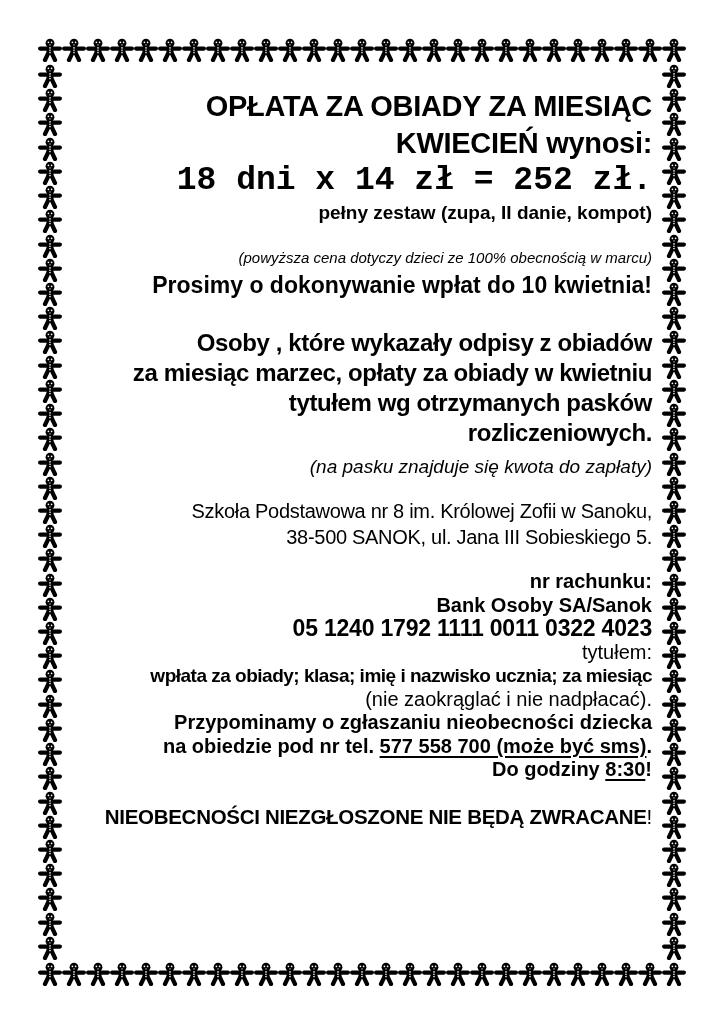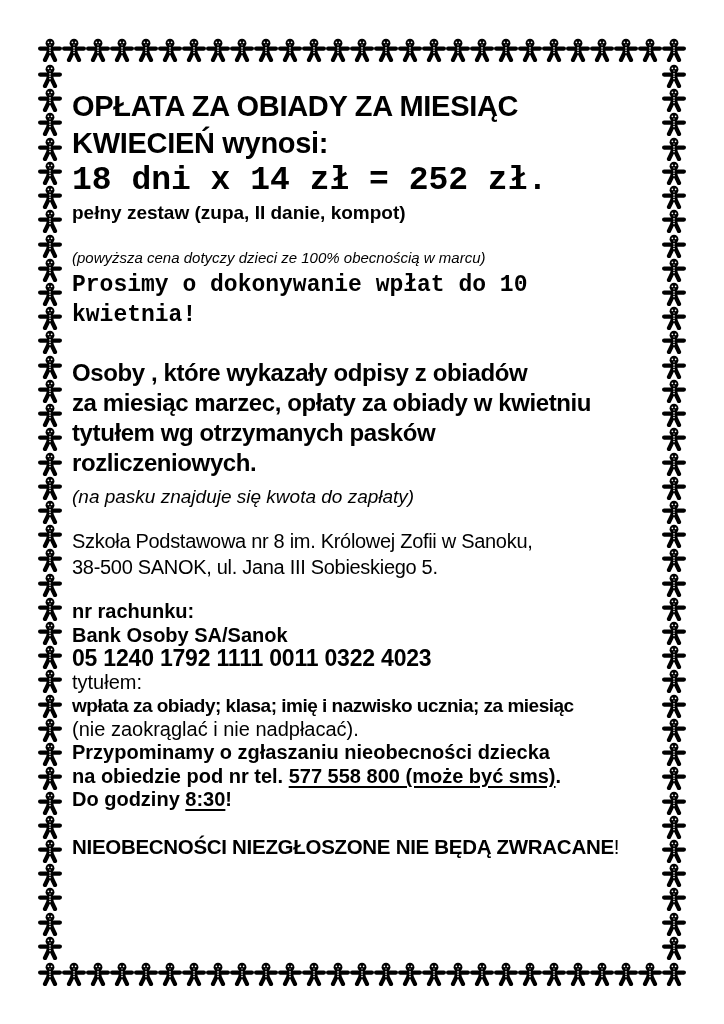--- a/index.html
+++ b/index.html
@@ -26,27 +26,27 @@
     position: absolute; top: 64px; bottom: 64px; width: 24px;
     display: flex; flex-direction: column; justify-content: space-between;
   }
   .gb-left { left: 38px; }
   .gb-right { right: 38px; }
   .gb-icon { width: 24px; height: 24px; flex: 0 0 auto; display: block; }
 
   
   .content {
     position: absolute; left: 72px; right: 72px; top: 62px;
-    text-align: left;
+    text-align: right;
   }
   .title    { margin-top: 26px; font-size: 29px; line-height: 37px; font-weight: bold; letter-spacing: -0.3px; }
   .price    { font-size: 33px; line-height: 38px; font-weight: bold; font-family: Liberation Mono, monospace; }
   .set      { font-size: 19px;  line-height: 25px; font-weight: bold; }
   .note1    { margin-top: 21px; font-size: 15px; line-height: 24px; font-style: italic; }
-  .deadline { font-size: 23px;  line-height: 30px; font-weight: bold; font-family: Liberation Mono, monospace; }
+  .deadline { font-size: 23px;  line-height: 30px; font-weight: bold; }
   .odpisy   { margin-top: 28px; font-size: 24px; line-height: 30px; font-weight: bold; letter-spacing: -0.4px; }
   .note2    { margin-top: 6px;  font-size: 19px; line-height: 26px; font-style: italic; }
   .school   { margin-top: 18px; font-size: 20px; line-height: 26px; letter-spacing: -0.3px; }
   .account  { margin-top: 20px; font-size: 20px; line-height: 23.5px; }
   .acct     { font-size: 23px; letter-spacing: -0.2px; }
   .tt       { font-size: 19px; letter-spacing: -0.5px; }
   .warning  { margin-top: 22px; font-size: 20.5px; line-height: 26px; letter-spacing: -0.3px; }
   .b { font-weight: bold; }
   .u { text-decoration: underline; text-decoration-thickness: 2px; text-underline-offset: 2.5px; }
 </style>
@@ -494,20 +494,20 @@
     </div>
 
     <div class="account">
       <div class="b">nr rachunku:</div>
       <div class="b">Bank Osoby SA/Sanok</div>
       <div class="b acct">05 1240 1792 1111 0011 0322 4023</div>
       <div>tytułem:</div>
       <div class="b tt">wpłata za obiady; klasa; imię i nazwisko ucznia; za miesiąc</div>
       <div>(nie zaokrąglać i nie nadpłacać).</div>
       <div class="b">Przypominamy o zgłaszaniu nieobecności dziecka</div>
-      <div class="b"><span>na obiedzie pod nr tel. </span><span class="u">577 558 800 (może być sms)</span><span>.</span></div>
+      <div class="b"><span>na obiedzie pod nr tel. </span><span class="u">577 558 700 (może być sms)</span><span>.</span></div>
       <div class="b"><span>Do godziny </span><span class="u">8:30</span><span>!</span></div>
     </div>
 
     <div class="warning"><span class="b">NIEOBECNOŚCI NIEZGŁOSZONE NIE BĘDĄ ZWRACANE</span><span>!</span></div>
 
   </div>
 </div>
 
 </body></html>

